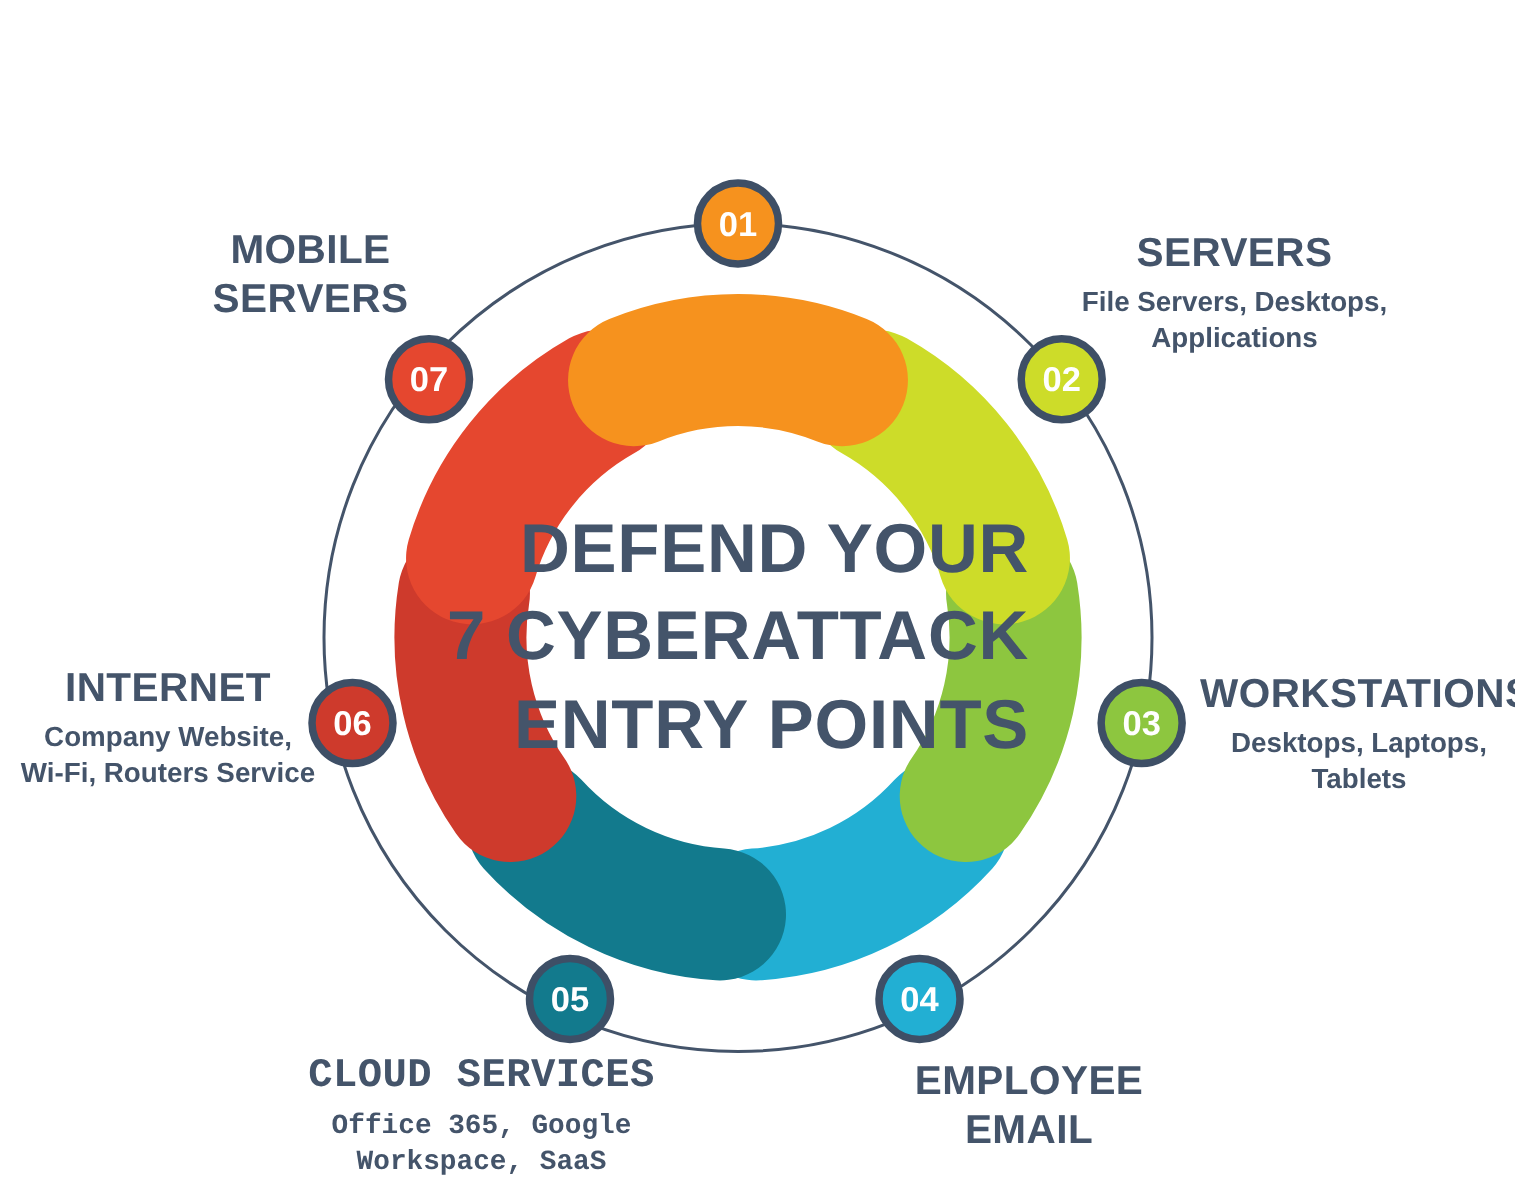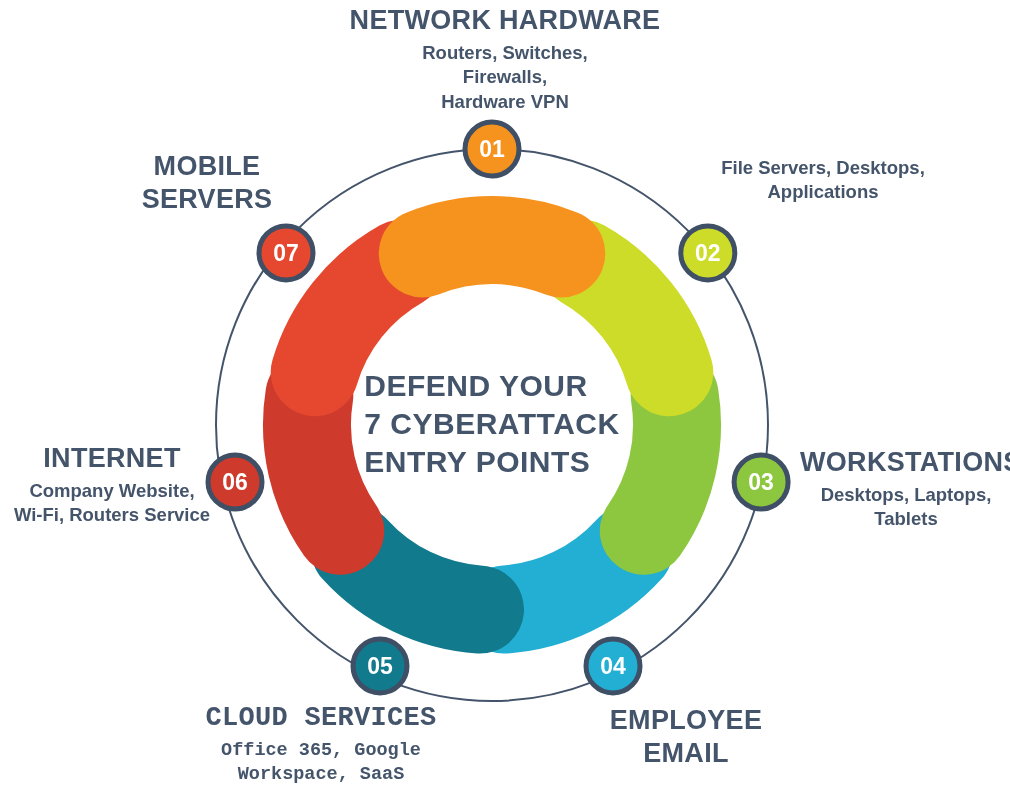--- a/index.html
+++ b/index.html
@@ -40,24 +40,24 @@
     font-family: "Liberation Sans", sans-serif;
     font-weight: bold;
     font-size: 23px;
     text-anchor: middle;
   }
   .center-title {
     position: absolute;
     left: 492px;
     top: 424px;
     transform: translate(-50%, -50%);
-    text-align: left;
+    text-align: right;
     color: #44546A;
     font-weight: bold;
-    font-size: 30px;
+    font-size: 46px;
     line-height: 1.27;
     letter-spacing: 0.5px;
     white-space: nowrap;
   }
   .label {
     position: absolute;
     transform: translateX(-50%);
     text-align: center;
     color: #44546A;
   }
@@ -121,30 +121,23 @@
       <text class="badge-num" x="286" y="260.9">07</text>
     </g>
   </svg>
 
   <div class="center-title">
     <div>DEFEND YOUR</div>
     <div>7 CYBERATTACK</div>
     <div>ENTRY POINTS</div>
   </div>
 
-  <div class="label" style="left:505px; top:4px; width:360px;">
-    <div class="hd">NETWORK HARDWARE</div>
-    <div class="sub">
-      <div>Routers, Switches,</div>
-      <div>Firewalls,</div>
-      <div>Hardware VPN</div>
-    </div>
-  </div>
 
   <div class="label" style="left:823px; top:152px; width:300px;">
+    <div class="hd">SERVERS</div>
     <div class="sub">
       <div>File Servers, Desktops,</div>
       <div>Applications</div>
     </div>
   </div>
 
   <div class="label" style="left:906px; top:446px; width:212px;">
     <div class="hd">WORKSTATIONS</div>
     <div class="sub">
       <div>Desktops, Laptops,</div>

